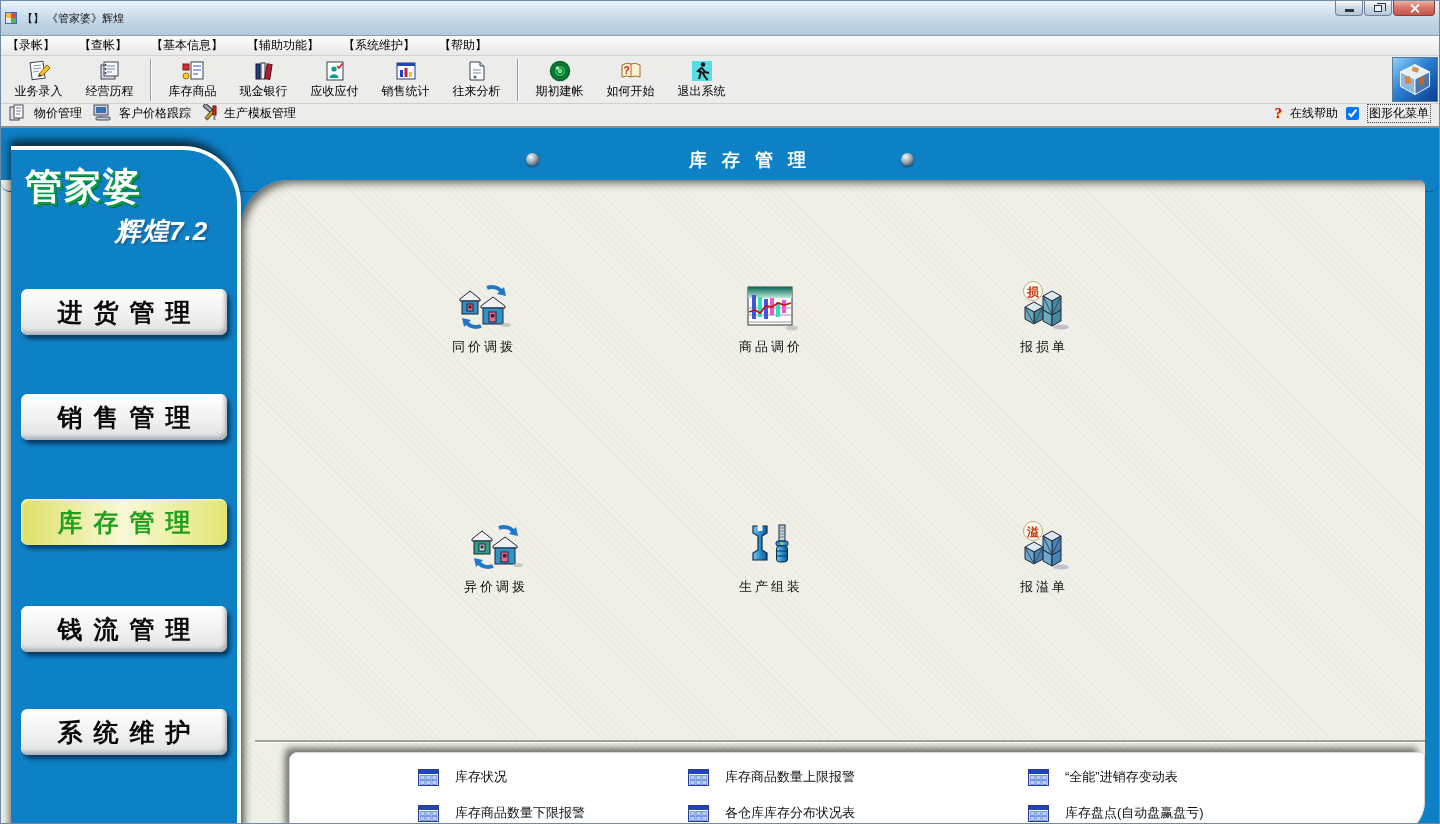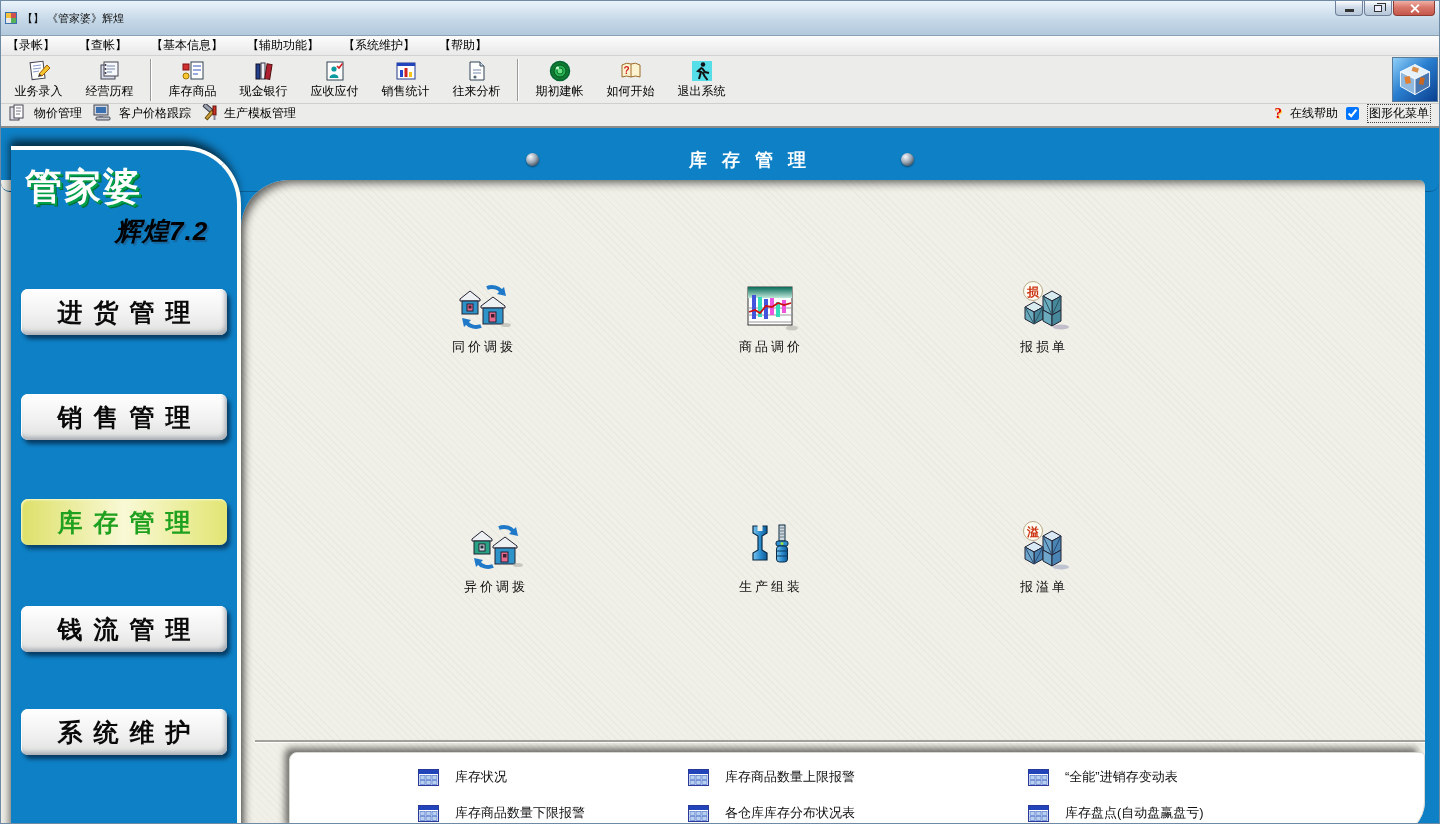--- a/index.html
+++ b/index.html
@@ -55,21 +55,21 @@
 
   .sep-line { position:absolute; left:14px; right:0; top:560px; height:3px; border-top:2px solid #a3a39b; border-bottom:1px solid #ffffff; }
 
   .bottom-panel { position:absolute; left:48px; right:0; top:572px; bottom:2px; background:#ffffff; border:1px solid #d8d8d2; border-radius:8px 4px 34px 8px; box-shadow:-6px -6px 7px -2px rgba(0,0,0,.55); display:grid; grid-template-columns:270px 340px auto; align-content:start; row-gap:18px; padding:15px 0 0 128px; z-index:3; }
   .rlink { display:flex; align-items:center; gap:16px; font-size:13px; color:#111; cursor:pointer; white-space:nowrap; }
 
   
   .sidebar { position:absolute; left:10px; top:18px; width:230px; bottom:0; background:#0e80c6; border-top-right-radius:58px; border-top:4px solid #ffffff; border-right:4px solid #fdfdf8; box-shadow:-2px -7px 8px -1px rgba(0,0,0,.65); z-index:5; }
   .logo { padding:12px 0 0 14px; position:relative; }
   .logo-l1 { font-size:37px; font-weight:bold; color:#ffffff; text-shadow:2px 2px 0 #00a04a, 3px 3px 0 #006e34; letter-spacing:2px; }
-  .logo-l2 { font-size:26px; font-weight:bold; font-style:italic; color:#000000; text-shadow:2px 2px 1px #19669e; margin:2px 0 16px 90px; letter-spacing:1px; }
+  .logo-l2 { font-size:26px; font-weight:bold; font-style:italic; color:#ffffff; text-shadow:2px 2px 1px #19669e; margin:2px 0 16px 90px; letter-spacing:1px; }
   .sbtn { position:absolute; left:10px; width:206px; height:46px; border-radius:7px; background:linear-gradient(180deg,#ffffff,#f0f1f0 55%,#dfe1df); box-shadow:3px 4px 4px rgba(0,0,15,.55), inset 1px 1px 0 #ffffff, inset -2px -3px 4px #a9adb4; display:flex; align-items:center; justify-content:center; font-family:"Liberation Serif",serif; font-size:25px; font-weight:bold; letter-spacing:11px; padding-left:11px; color:#0a0a0a; cursor:pointer; white-space:nowrap; }
   .sbtn.active { background:linear-gradient(90deg,#dde068,#f9f9d6 50%,#e2e573); color:#1fa11f; box-shadow:3px 4px 4px rgba(0,0,15,.5), inset 1px 1px 2px #fcfccf; }
 </style>
 </head>
 <body>
 
 <div class="titlebar">
   <svg class="app-icon" viewBox="0 0 14 14">
     <rect x="1" y="1" width="12" height="12" fill="#3a6fb0"></rect>
       <rect x="2" y="2" width="5" height="5" fill="#f3c13a"></rect>

